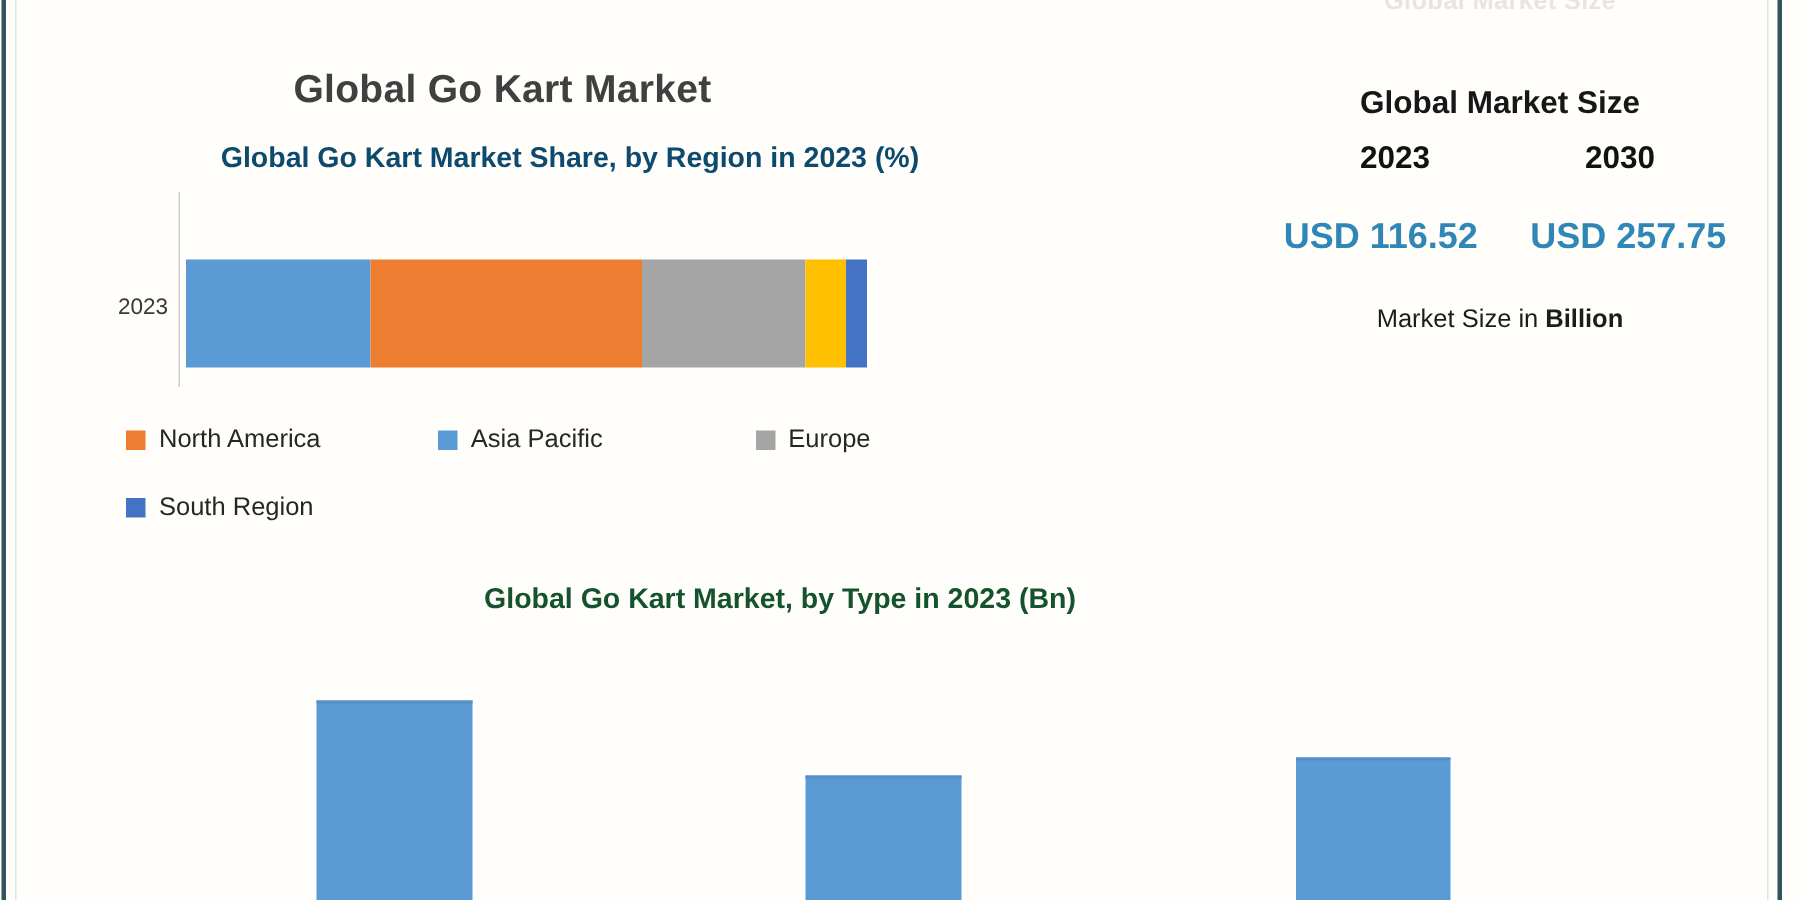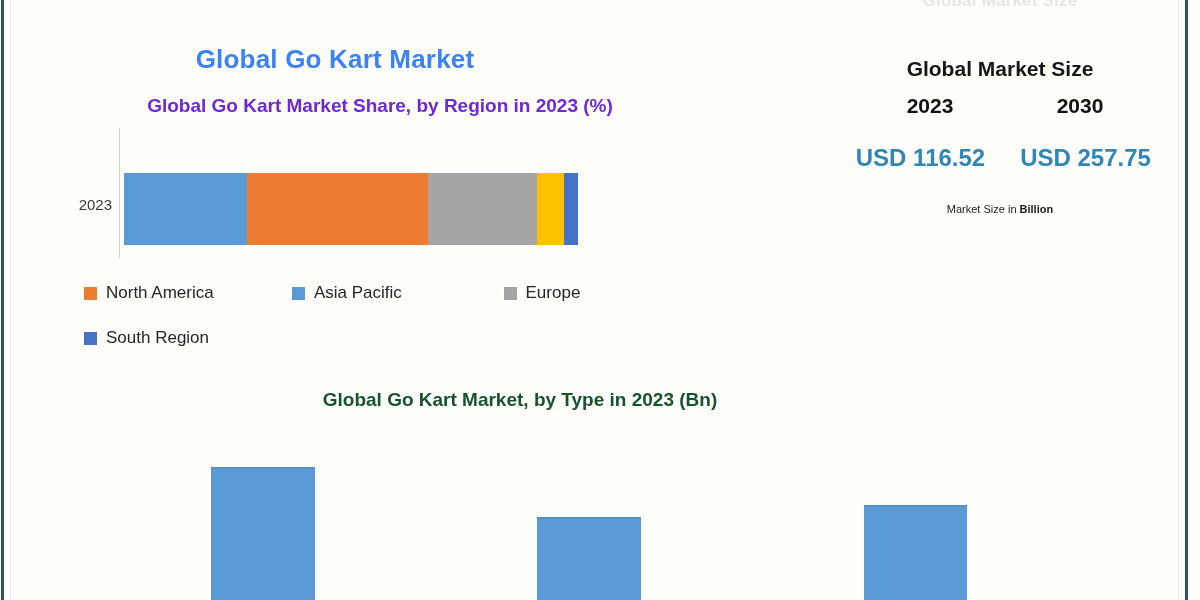--- a/index.html
+++ b/index.html
@@ -59,34 +59,34 @@
 
   
   .brand-title {
     position: absolute;
     left: 120px;
     top: 44px;
     width: 430px;
     text-align: center;
     font-size: 26px;
     font-weight: bold;
-    color: #3b82f6;
+    color: #404040;
     letter-spacing: 0.2px;
     white-space: nowrap;
   }
 
   .chart1-title {
     position: absolute;
     left: 100px;
     top: 94px;
     width: 560px;
     text-align: center;
     font-size: 19px;
     font-weight: bold;
-    color: #6d28d9;
+    color: #0c4a6e;
     line-height: 1.28;
   }
 
   
   .chart1-plot {
     position: absolute;
     left: 60px;
     top: 128px;
     width: 560px;
     height: 130px;
@@ -188,21 +188,21 @@
     font-weight: bold;
     color: #2f87b7;
     white-space: nowrap;
   }
   .unit-note {
     position: absolute;
     left: 855px;
     top: 203px;
     width: 290px;
     text-align: center;
-    font-size: 11px;
+    font-size: 17px;
     color: #1c1c1c;
     white-space: nowrap;
   }
   .unit-note b { font-weight: bold; }
 
   
   .chart2-title {
     position: absolute;
     left: 250px;
     top: 389px;

